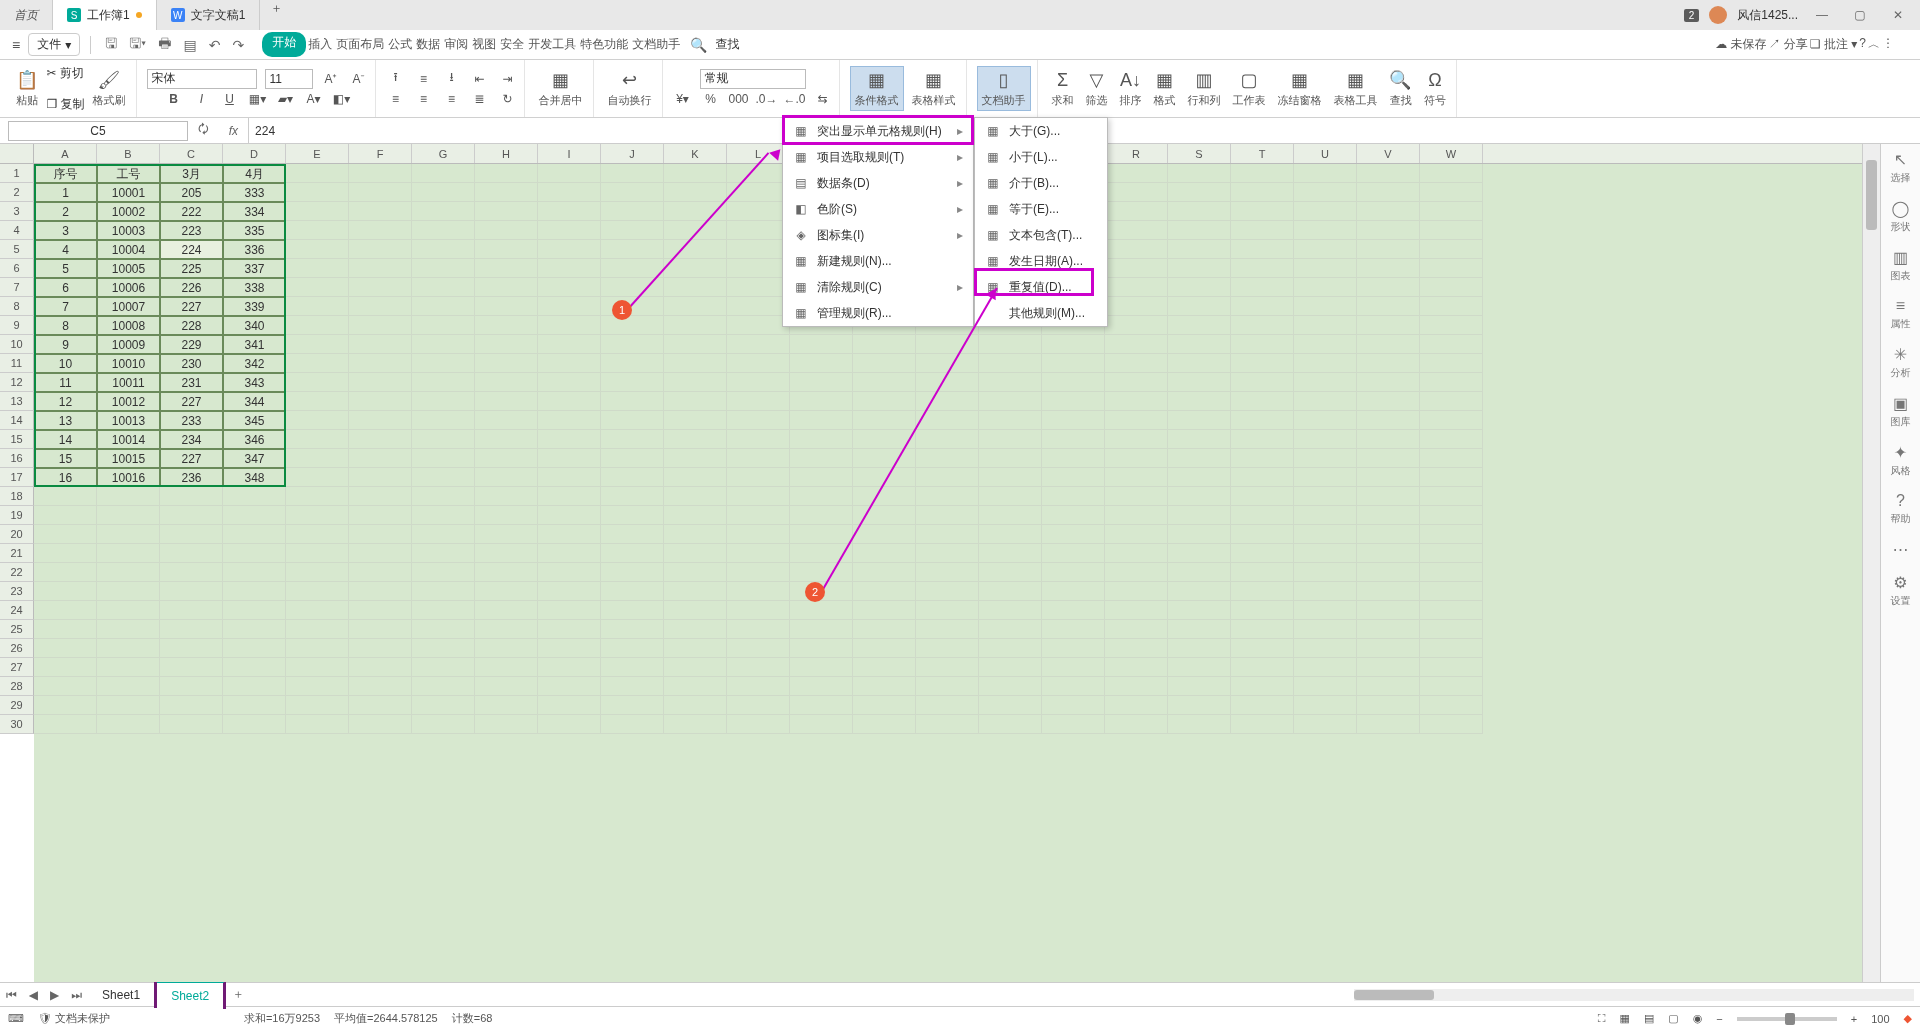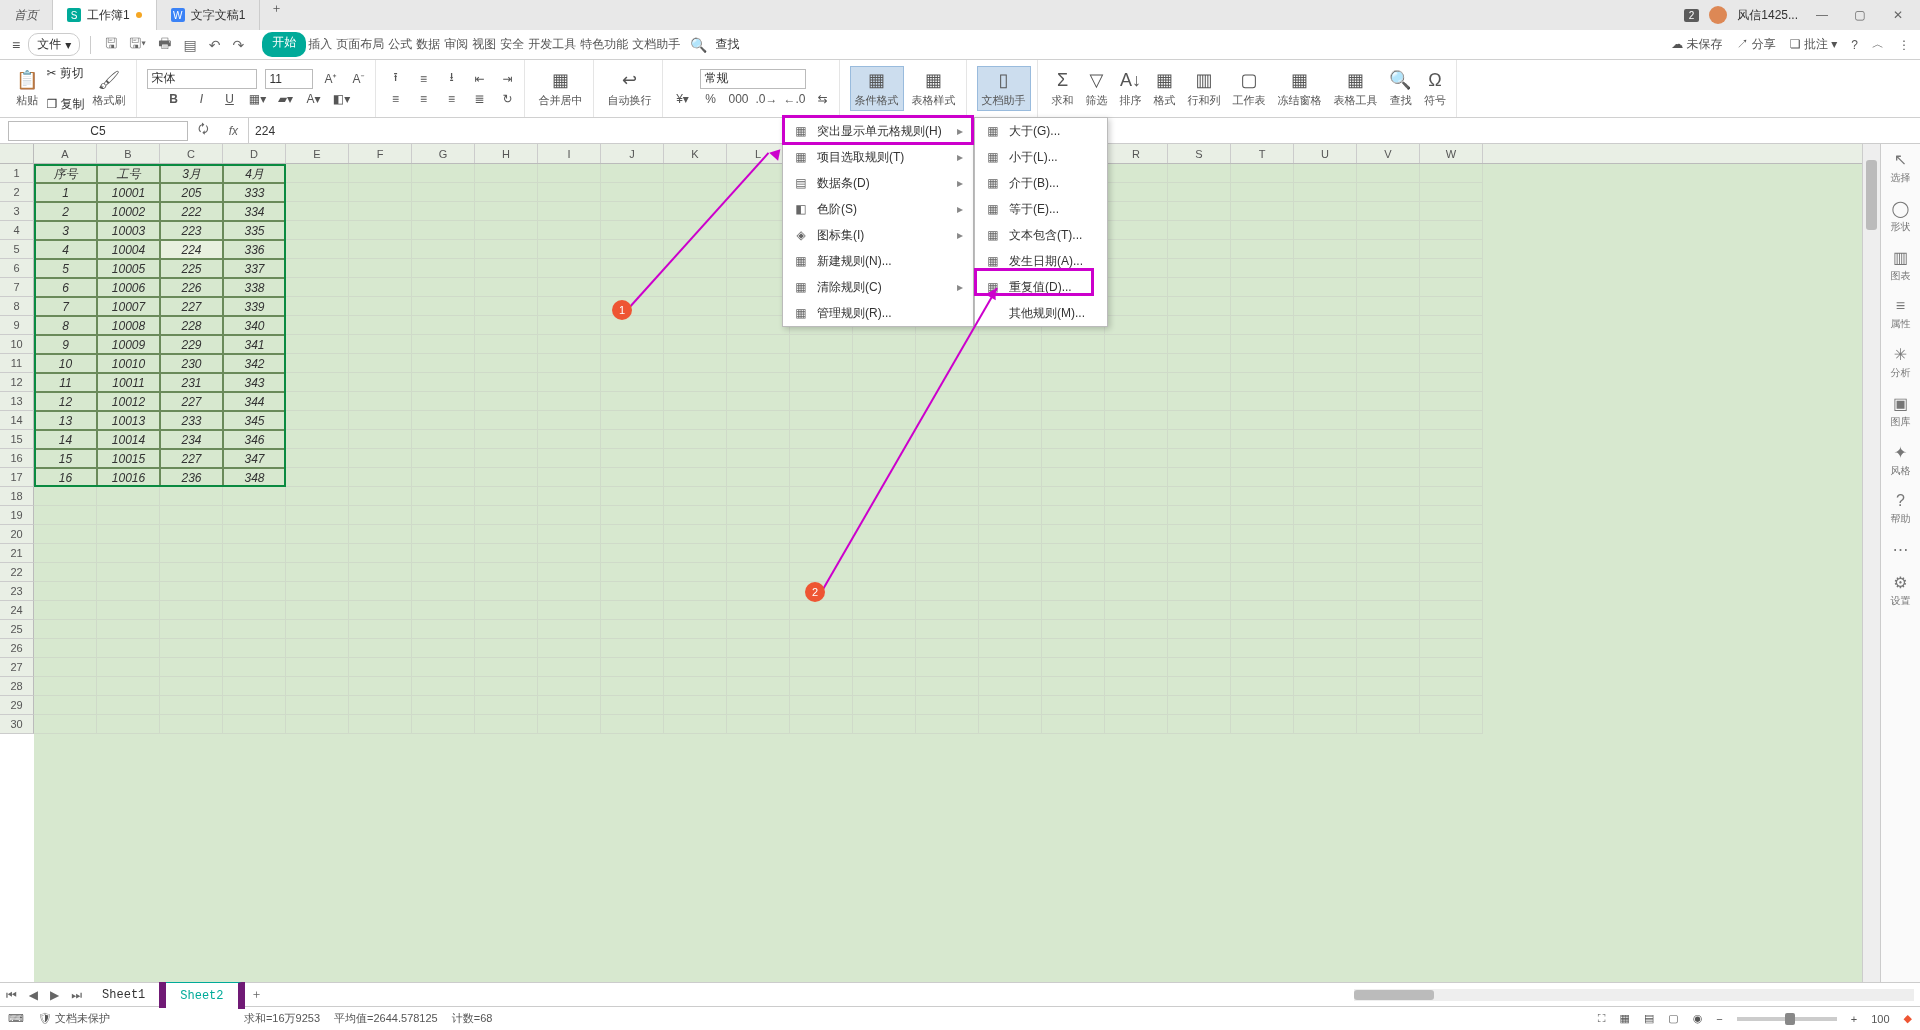--- a/index.html
+++ b/index.html
@@ -17,27 +17,27 @@
 .tabbar .plus { padding:0 10px; color:#555; cursor:pointer; }
 .tabbar .spacer { flex:1; }
 .tabbar .right { display:flex; align-items:center; gap:10px; padding-right:8px; }
 .notif-badge { background:#5b5b5b; color:#fff; border-radius:2px; padding:1px 5px; font-size:10px; }
 .avatar { width:18px; height:18px; border-radius:9px; background:#d85; }
 .win-btn { width:28px; text-align:center; color:#666; cursor:pointer; }
 
 
 .menubar { height:30px; display:flex; align-items:center; border-bottom:1px solid #d0d0d0; padding-left:8px; gap:4px; }
 .menubar .hamburger { font-size:14px; color:#555; padding:0 4px; }
-.menubar .file { padding:2px 8px; background:#fff; border:1px solid #ccc; border-radius:10px; display:flex; align-items:center; gap:4px;}
+.menubar .file { padding:2px 8px; background:#fff; border:1px solid #ccc; border-radius:4px; display:flex; align-items:center; gap:4px;}
 .menubar .sep { width:1px; height:18px; background:#ccc; margin:0 6px; }
 .menubar .tbtn { padding:0 4px; color:#666; font-size:14px; cursor:pointer; }
 .menubar .menutabs { display:flex; margin-left:10px;}
 .menubar .menutabs span { padding:4px 2px; color:#555; cursor:pointer; }
 .menubar .menutabs span.active { background:#0a9; color:#fff; border-radius:10px; padding:2px 10px; }
-.menubar .right { margin-left:auto; display:flex; align-items:center; gap:14px; padding-right:10px; color:#555;}
+.menubar .right { margin-left:auto; display:flex; gap:2px; padding-right:26px; color:#555;}
 .cloud-icon::before{content:"☁";}
 
 
 .ribbon { height:58px; border-bottom:1px solid #d0d0d0; display:flex; align-items:center; padding:0 6px; gap:4px; }
 .rgroup { display:flex; flex-direction:column; align-items:center; justify-content:center; height:100%; padding:0 6px; border-right:1px solid #e5e5e5; }
 .rgroup.big { flex-direction:row; gap:4px; }
 .rstack { display:flex; flex-direction:column; gap:14px; }
 .rbtn { display:flex; flex-direction:column; align-items:center; gap:2px; padding:2px 4px; font-size:11px; color:#555; cursor:pointer; }
 .rbtn .glyph { font-size:18px; color:#555; }
 .rbtn.sel { background:#cde; border:1px solid #9bd; }
@@ -55,37 +55,37 @@
 
 
 .workspace { display:flex; height:calc(100% - 30px - 30px - 58px - 26px - 24px - 24px); }
 .grid { flex:1; position:relative; overflow:hidden; background:#fff; }
 .colhdrs { display:flex; height:20px; background:#e9efe5; border-bottom:1px solid #bbb; position:absolute; left:34px; top:0; right:18px; }
 .colhdr { flex:0 0 63px; border-right:1px solid #ccc; text-align:center; font-size:11px; color:#555; line-height:20px; }
 .corner { position:absolute; left:0; top:0; width:34px; height:20px; background:#e9efe5; border-right:1px solid #bbb; border-bottom:1px solid #bbb;}
 .rowhdrs { position:absolute; left:0; top:20px; width:34px; }
 .rowhdr { height:19px; border-bottom:1px solid #ccc; border-right:1px solid #bbb; background:#e9efe5; text-align:center; font-size:11px; color:#555; line-height:19px; }
 .cells { position:absolute; left:34px; top:20px; right:18px; bottom:0; background:#d7e8cf; }
-.row { display:flex; height:19px;font-style:italic; }
+.row { display:flex; height:19px; }
 .cell { flex:0 0 63px; border-right:1px solid #cfdac9; border-bottom:1px solid #cfdac9; text-align:center; font-size:12px; line-height:18px; }
 .sel-border{ position:absolute; border:2px solid #0a8a40; pointer-events:none;}
 .cell.databorder{ border:1px solid #6a8a5a; }
 .cell.highlight { background:#e8f0df; }
 .vscroll{position:absolute;right:0;top:0;width:18px;height:100%;background:#eee;border-left:1px solid #ccc;}
 .vscroll .thumb{background:#bbb;margin:16px 3px;height:70px;border-radius:3px;}
 
 
 .sidepanel { width:40px; border-left:1px solid #ccc; display:flex; flex-direction:column; align-items:center; padding-top:6px; gap:14px; background:#fafafa;}
 .sidepanel .sideitem { display:flex; flex-direction:column; align-items:center; gap:2px; font-size:10px; color:#777; cursor:pointer;}
 .sidepanel .sideitem .glyph{font-size:16px;}
 
 
 .sheetbar { height:24px; border-top:1px solid #ccc; display:flex; align-items:center; }
 .sheetbar .navbtn{padding:0 6px;color:#666;}
-.sheetbar .sheet { padding:6px 14px; border-right:7px solid #701a75; cursor:pointer;font-family:Liberation Mono, monospace; }
+.sheetbar .sheet { padding:6px 14px; border-right:3px solid #701a75; cursor:pointer; }
 .sheetbar .sheet.active { background:#fff; border-top:2px solid #0a9; color:#0a9;}
 .sheetbar .spacer{flex:1;}
 .sheetbar .hscroll{width:560px;height:12px;background:#eee;margin-right:6px;position:relative;}
 .sheetbar .hscroll .thumb{position:absolute;left:0;width:80px;top:1px;bottom:1px;background:#bbb;border-radius:3px;}
 
 
 .statusbar { height:24px; border-top:1px solid #ccc; display:flex; align-items:center; padding:0 8px; gap:14px; font-size:11px; color:#555; }
 .statusbar .spacer{flex:1;}
 .statusbar .zoomtrack{width:100px;height:4px;background:#ccc;position:relative;}
 .statusbar .zoomtrack .knob{position:absolute;left:48px;top:-4px;width:10px;height:12px;background:#888;border-radius:2px;}

